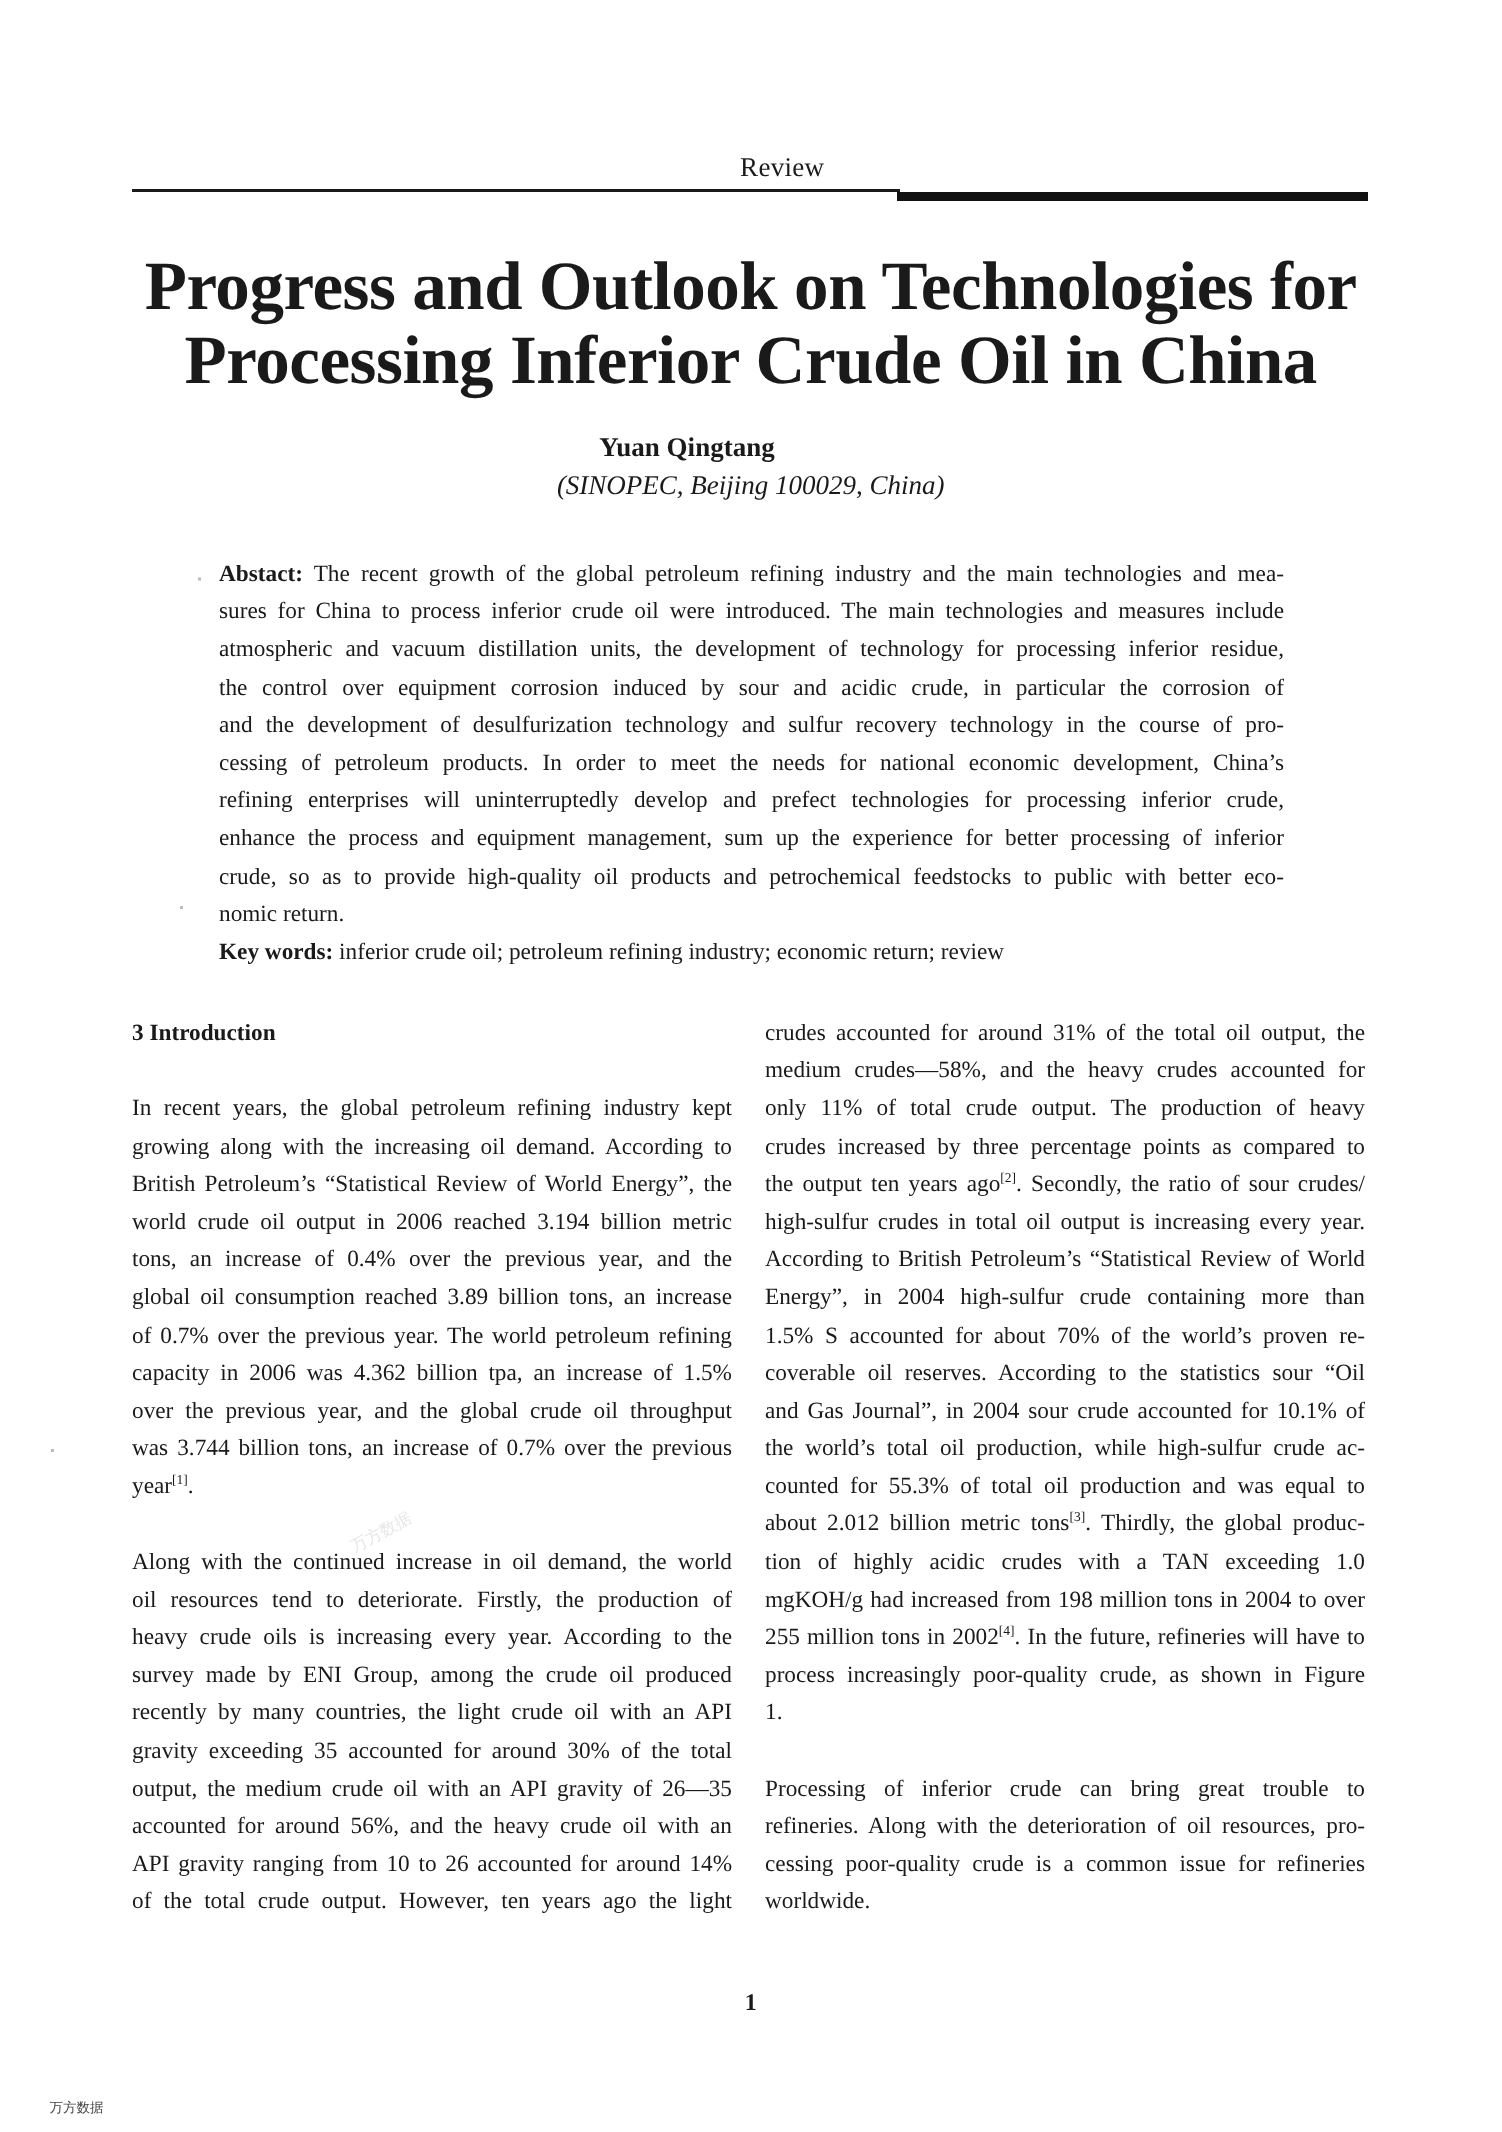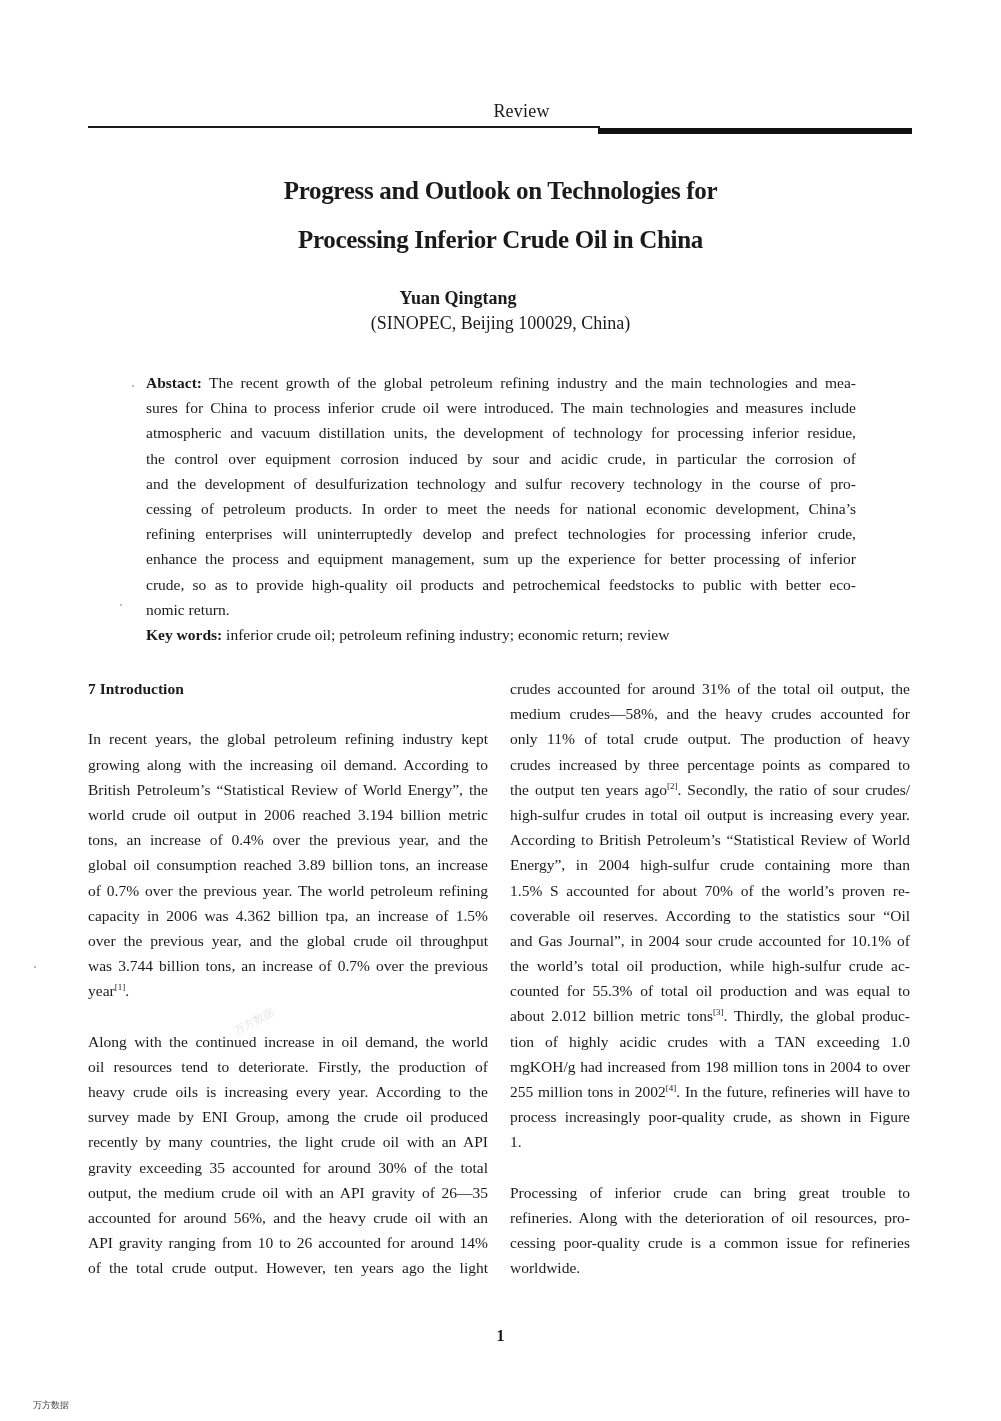--- a/index.html
+++ b/index.html
@@ -12,29 +12,29 @@
       font-size: 18px; letter-spacing: 0.2px; padding-left: 21px;
     }
     .rule-thin {
       position: absolute; top: 126px; left: 88px; width: 512px; height: 2px; background: #1a1a1a;
     }
     .rule-thick {
       position: absolute; top: 128px; left: 598px; width: 314px; height: 6px; background: #111;
     }
     .title {
       position: absolute; top: 166px; left: 0; width: 1001px; text-align: center;
-      font-size: 25px; font-weight: bold; line-height: 49px; letter-spacing: -0.3px;
+      font-size: 46px; font-weight: bold; line-height: 49px; letter-spacing: -0.3px;
     }
     .author {
       position: absolute; top: 288px; left: 0; width: 916px; text-align: center;
       font-size: 18px; font-weight: bold;
     }
     .affil {
       position: absolute; top: 313px; left: 0; width: 1001px; text-align: center;
-      font-size: 18px; 
+      font-size: 18px; font-style: italic;
     }
     .abstract {
       position: absolute; top: 370px; left: 146px; width: 710px;
       font-size: 15.5px; line-height: 25.2px;
     }
     .abstract .ln { display: block; text-align: justify; text-align-last: justify; white-space: nowrap; height: 25.2px; }
     .abstract .ln.last { text-align-last: left; }
     .lbl { font-weight: bold; }
     .col {
       position: absolute; width: 400px; font-size: 15.5px; line-height: 25.2px;
@@ -86,21 +86,21 @@
   <span class="ln">and the development of desulfurization technology and sulfur recovery technology in the course of pro-</span>
   <span class="ln">cessing of petroleum products. In order to meet the needs for national economic development, China’s</span>
   <span class="ln">refining enterprises will uninterruptedly develop and prefect technologies for processing inferior crude,</span>
   <span class="ln">enhance the process and equipment management, sum up the experience for better processing of inferior</span>
   <span class="ln">crude, so as to provide high-quality oil products and petrochemical feedstocks to public with better eco-</span>
   <span class="ln last">nomic return.</span>
   <span class="ln last"><span class="lbl">Key words:</span><span> inferior crude oil; petroleum refining industry; economic return; review</span></span>
 </div>
 
 <div class="col col-left">
-  <span class="section-heading">7 Introduction</span>
+  <span class="section-heading">3 Introduction</span>
   <span class="gap"></span>
   <span class="ln">In recent years, the global petroleum refining industry kept</span>
   <span class="ln">growing along with the increasing oil demand. According to</span>
   <span class="ln">British Petroleum’s “Statistical Review of World Energy”, the</span>
   <span class="ln">world crude oil output in 2006 reached 3.194 billion metric</span>
   <span class="ln">tons, an increase of 0.4% over the previous year, and the</span>
   <span class="ln">global oil consumption reached 3.89 billion tons, an increase</span>
   <span class="ln">of 0.7% over the previous year. The world petroleum refining</span>
   <span class="ln">capacity in 2006 was 4.362 billion tpa, an increase of 1.5%</span>
   <span class="ln">over the previous year, and the global crude oil throughput</span>

